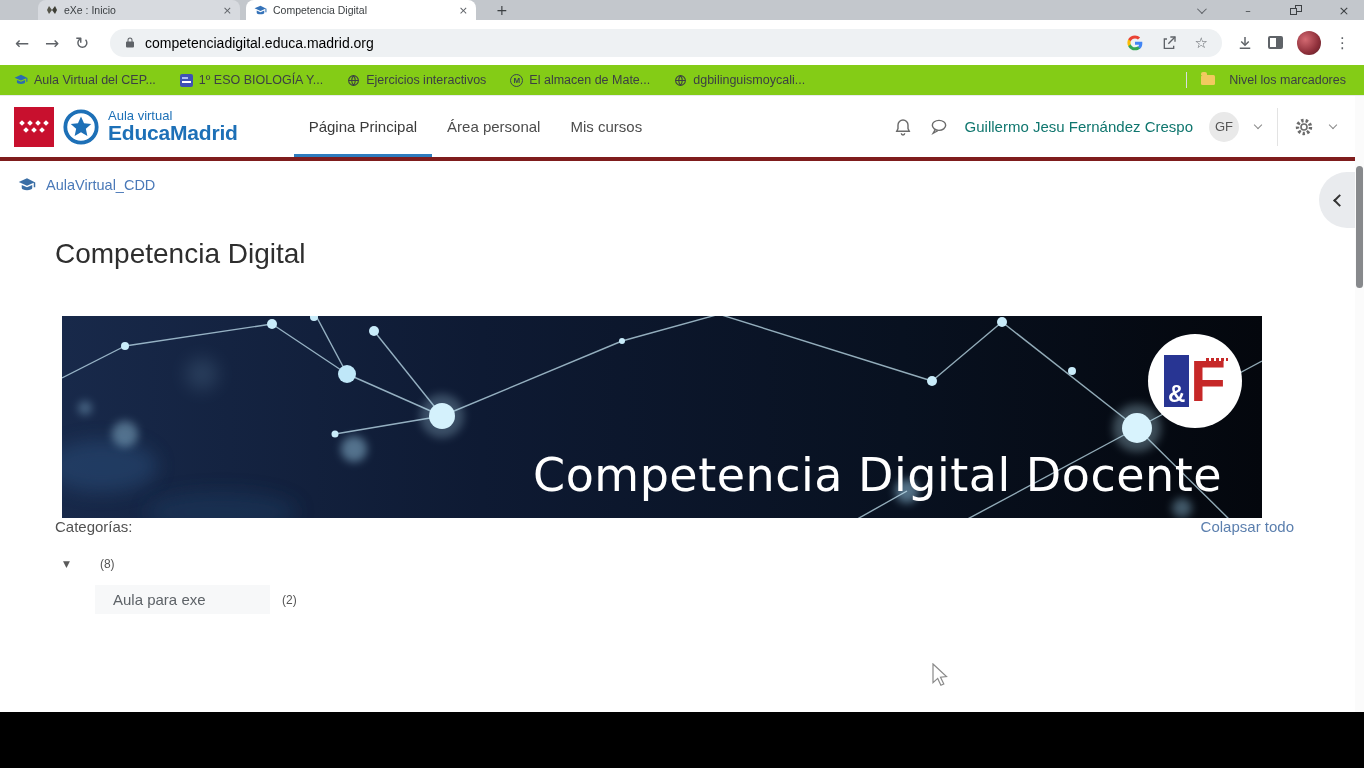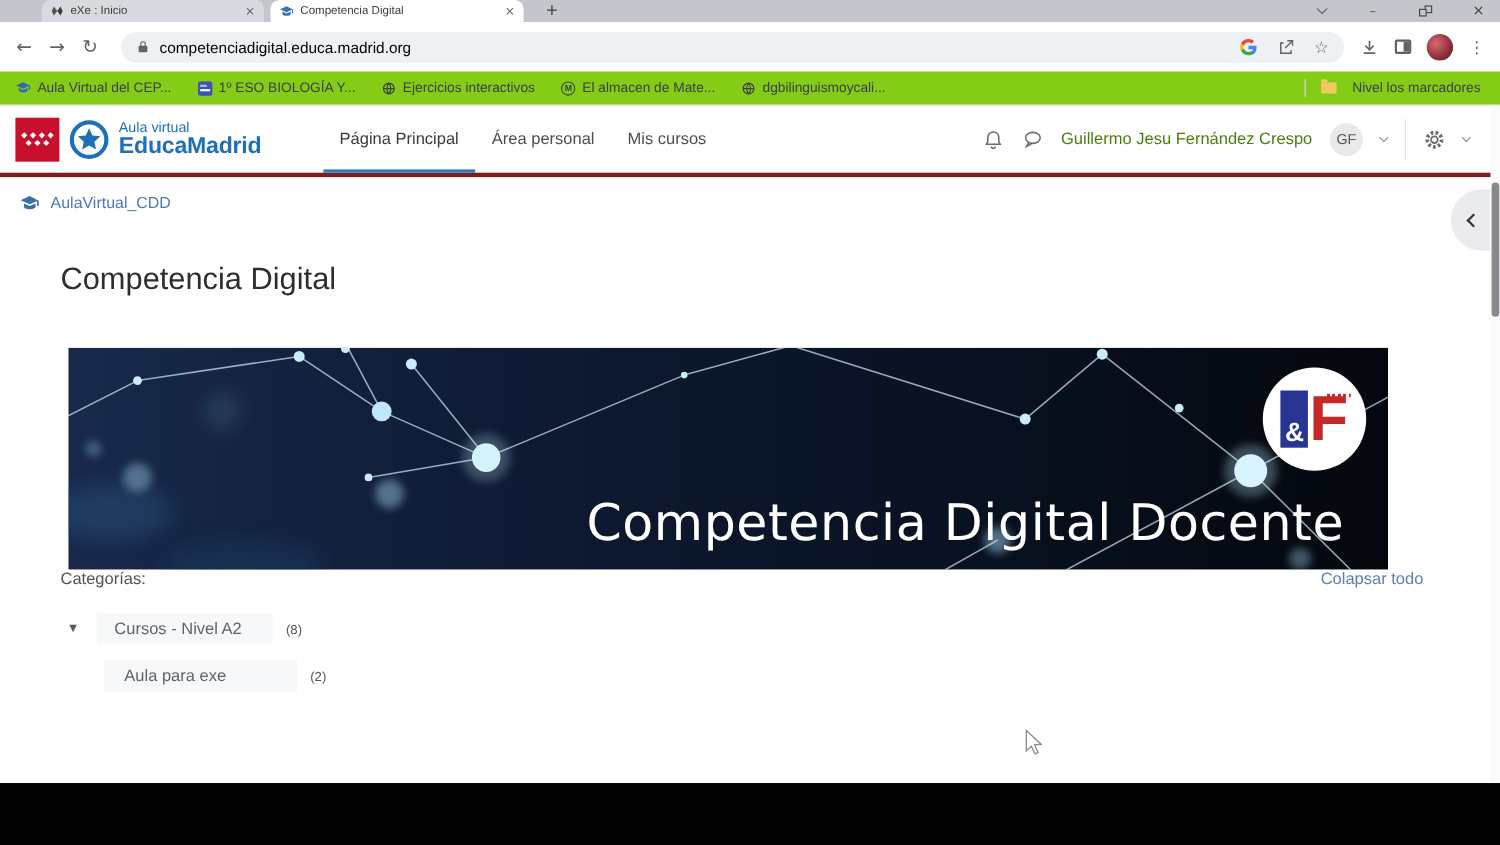--- a/index.html
+++ b/index.html
@@ -54,21 +54,21 @@
   .flag { width:40px; height:40px; background:#c8102e; display:flex; flex-direction:column; align-items:center; justify-content:center; gap:3px; }
   .frow { display:flex; gap:4px; }
   .fstar { width:4px; height:4px; background:#fff; transform:rotate(45deg); }
   .logo-text { display:flex; flex-direction:column; line-height:1.05; }
   .logo-line1 { font-size:13px; color:#1d70b7; }
   .logo-line2 { font-size:21px; font-weight:700; color:#1d70b7; letter-spacing:-0.2px; }
   .site-nav { display:flex; margin-left:56px; }
   .nav-item { display:flex; align-items:center; padding:0 15px; font-size:15px; color:#4d4d4d; }
   .nav-item.active { color:#3a3a3a; border-bottom:3px solid #2e7cbe; padding-top:3px; }
   .hdr-right { margin-left:auto; display:flex; align-items:center; gap:16px; }
-  .uname { font-size:15px; color:#4d7c0f; white-space:nowrap; }
+  .uname { font-size:15px; color:#0f766e; white-space:nowrap; }
   .gf-avatar { width:30px; height:30px; border-radius:50%; background:#e9e9e9; display:flex; align-items:center; justify-content:center; font-size:13px; color:#555; }
   .hdr-divider { width:1px; height:38px; background:#e3e3e3; }
   .chev-sm { display:inline-block; width:6px; height:6px; border-right:1.6px solid #8a8a8a; border-bottom:1.6px solid #8a8a8a; transform:rotate(45deg); margin-top:-3px; }
 
   
   .breadcrumb { padding:13px 0 0 18px; height:35px; display:flex; align-items:center; gap:10px; }
   .breadcrumb-label { font-size:14.5px; color:#4a79b8; }
   .content { padding:0 70px 0 55px; }
   .page-title { margin-top:42px; font-size:28px; font-weight:500; color:#2e2e2e; }
   .banner { position:relative; margin-top:46px; margin-left:7px; width:1200px; height:202px; overflow:hidden; }
@@ -334,21 +334,20 @@
       <div class="banner-title">Competencia Digital Docente</div>
     </div>
 
     <div class="cats-head">
       <span class="cats-label">Categorías:</span>
       <span class="collapse-all">Colapsar todo</span>
     </div>
 
     <div class="cat-row">
       <span class="tri glyph">▼</span>
-      <span class="cat-box">Cursos - Nivel A2</span>
       <span class="cat-count">(8)</span>
     </div>
     <div class="cat-row sub">
       <span class="cat-box">Aula para exe</span>
       <span class="cat-count">(2)</span>
     </div>
   </div>
 
   <div class="drawer-btn">
       <span class="chev-left"></span>

